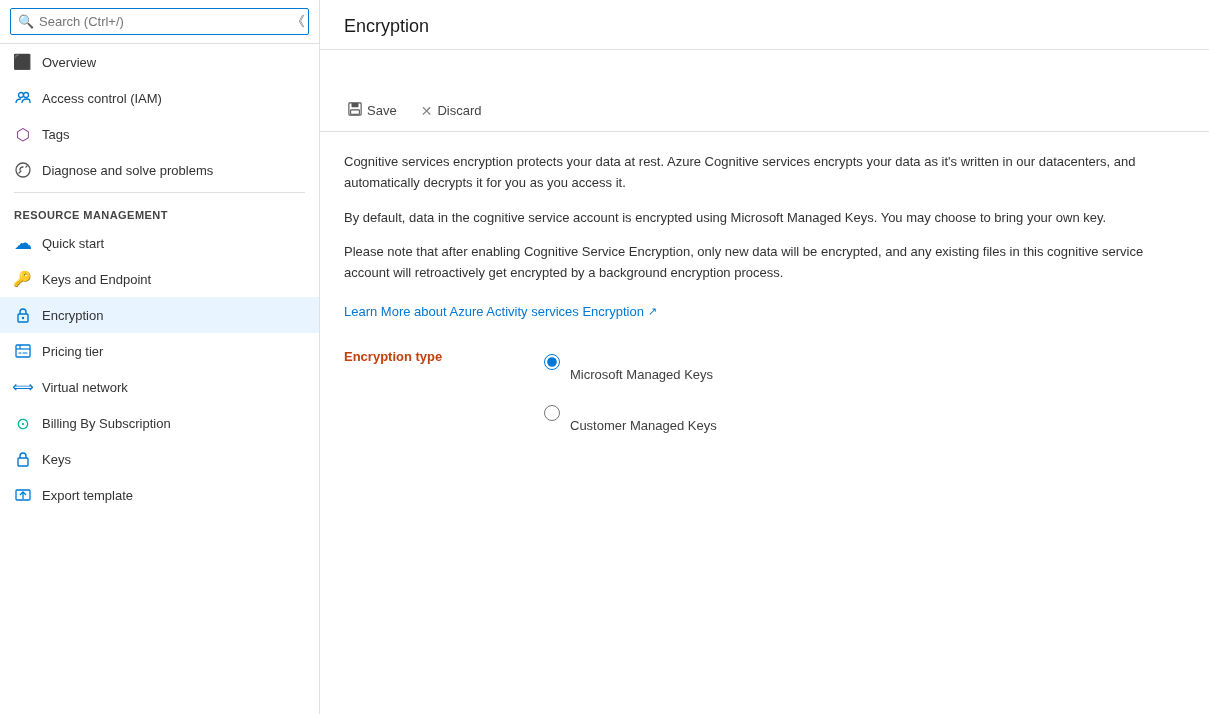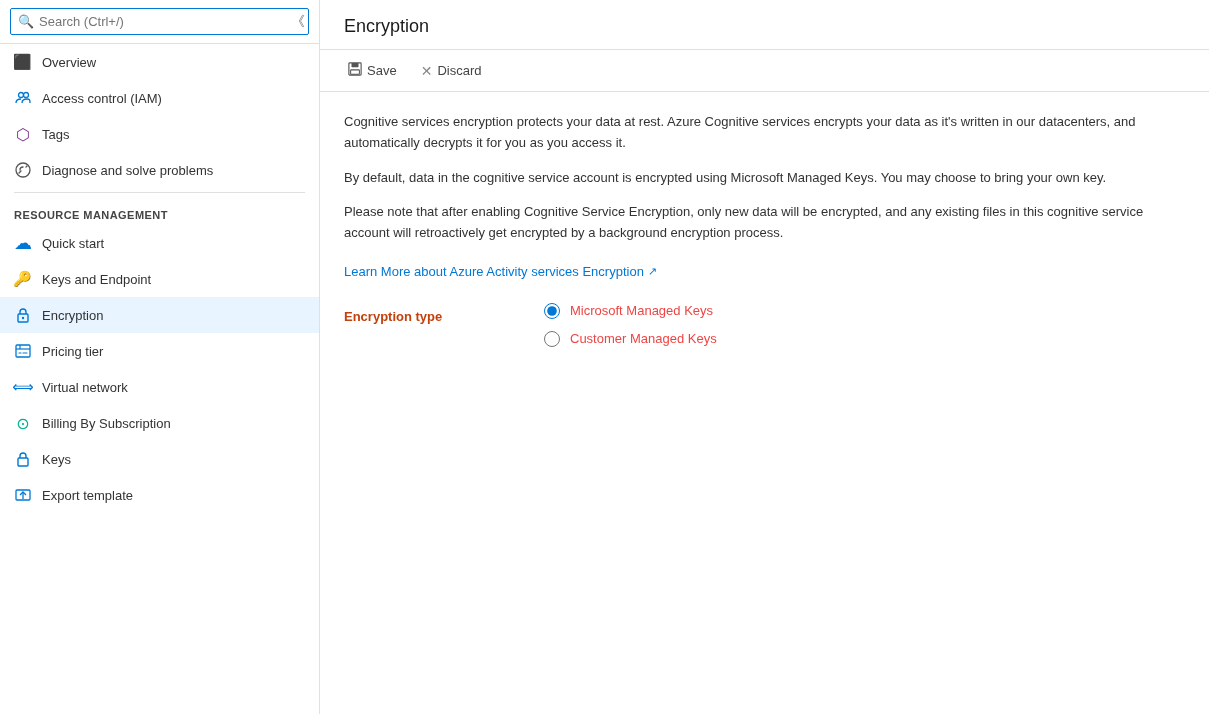--- a/index.html
+++ b/index.html
@@ -141,20 +141,21 @@
     .toolbar-btn {
       display: flex;
       align-items: center;
       gap: 5px;
       background: none;
       border: none;
       cursor: pointer;
       color: #444;
       font-size: 13px;
       padding: 2px 4px;
+      margin-top: 40px;
     }
 
     .toolbar-btn .btn-icon {
       font-size: 15px;
       color: #666;
     }
 
     .content-body {
       padding: 20px 24px;
       max-width: 900px;
@@ -210,21 +211,22 @@
 
     .radio-option input[type="radio"] {
       width: 16px;
       height: 16px;
       accent-color: #0078d4;
       cursor: pointer;
     }
 
     .radio-label {
       font-size: 13px;
-      color: #ef4444;
+      color: #404040;
+      margin-top: 24px;
     }
 
     
     .icon-overview { color: #0078d4; }
     .icon-activity { color: #0078d4; }
     .icon-iam { color: #0078d4; }
     .icon-quickstart { color: #0078d4; }
     .icon-keys { color: #f0a30a; }
     .icon-pricing { color: #0078d4; }
     .icon-vnet { color: #0078d4; }

